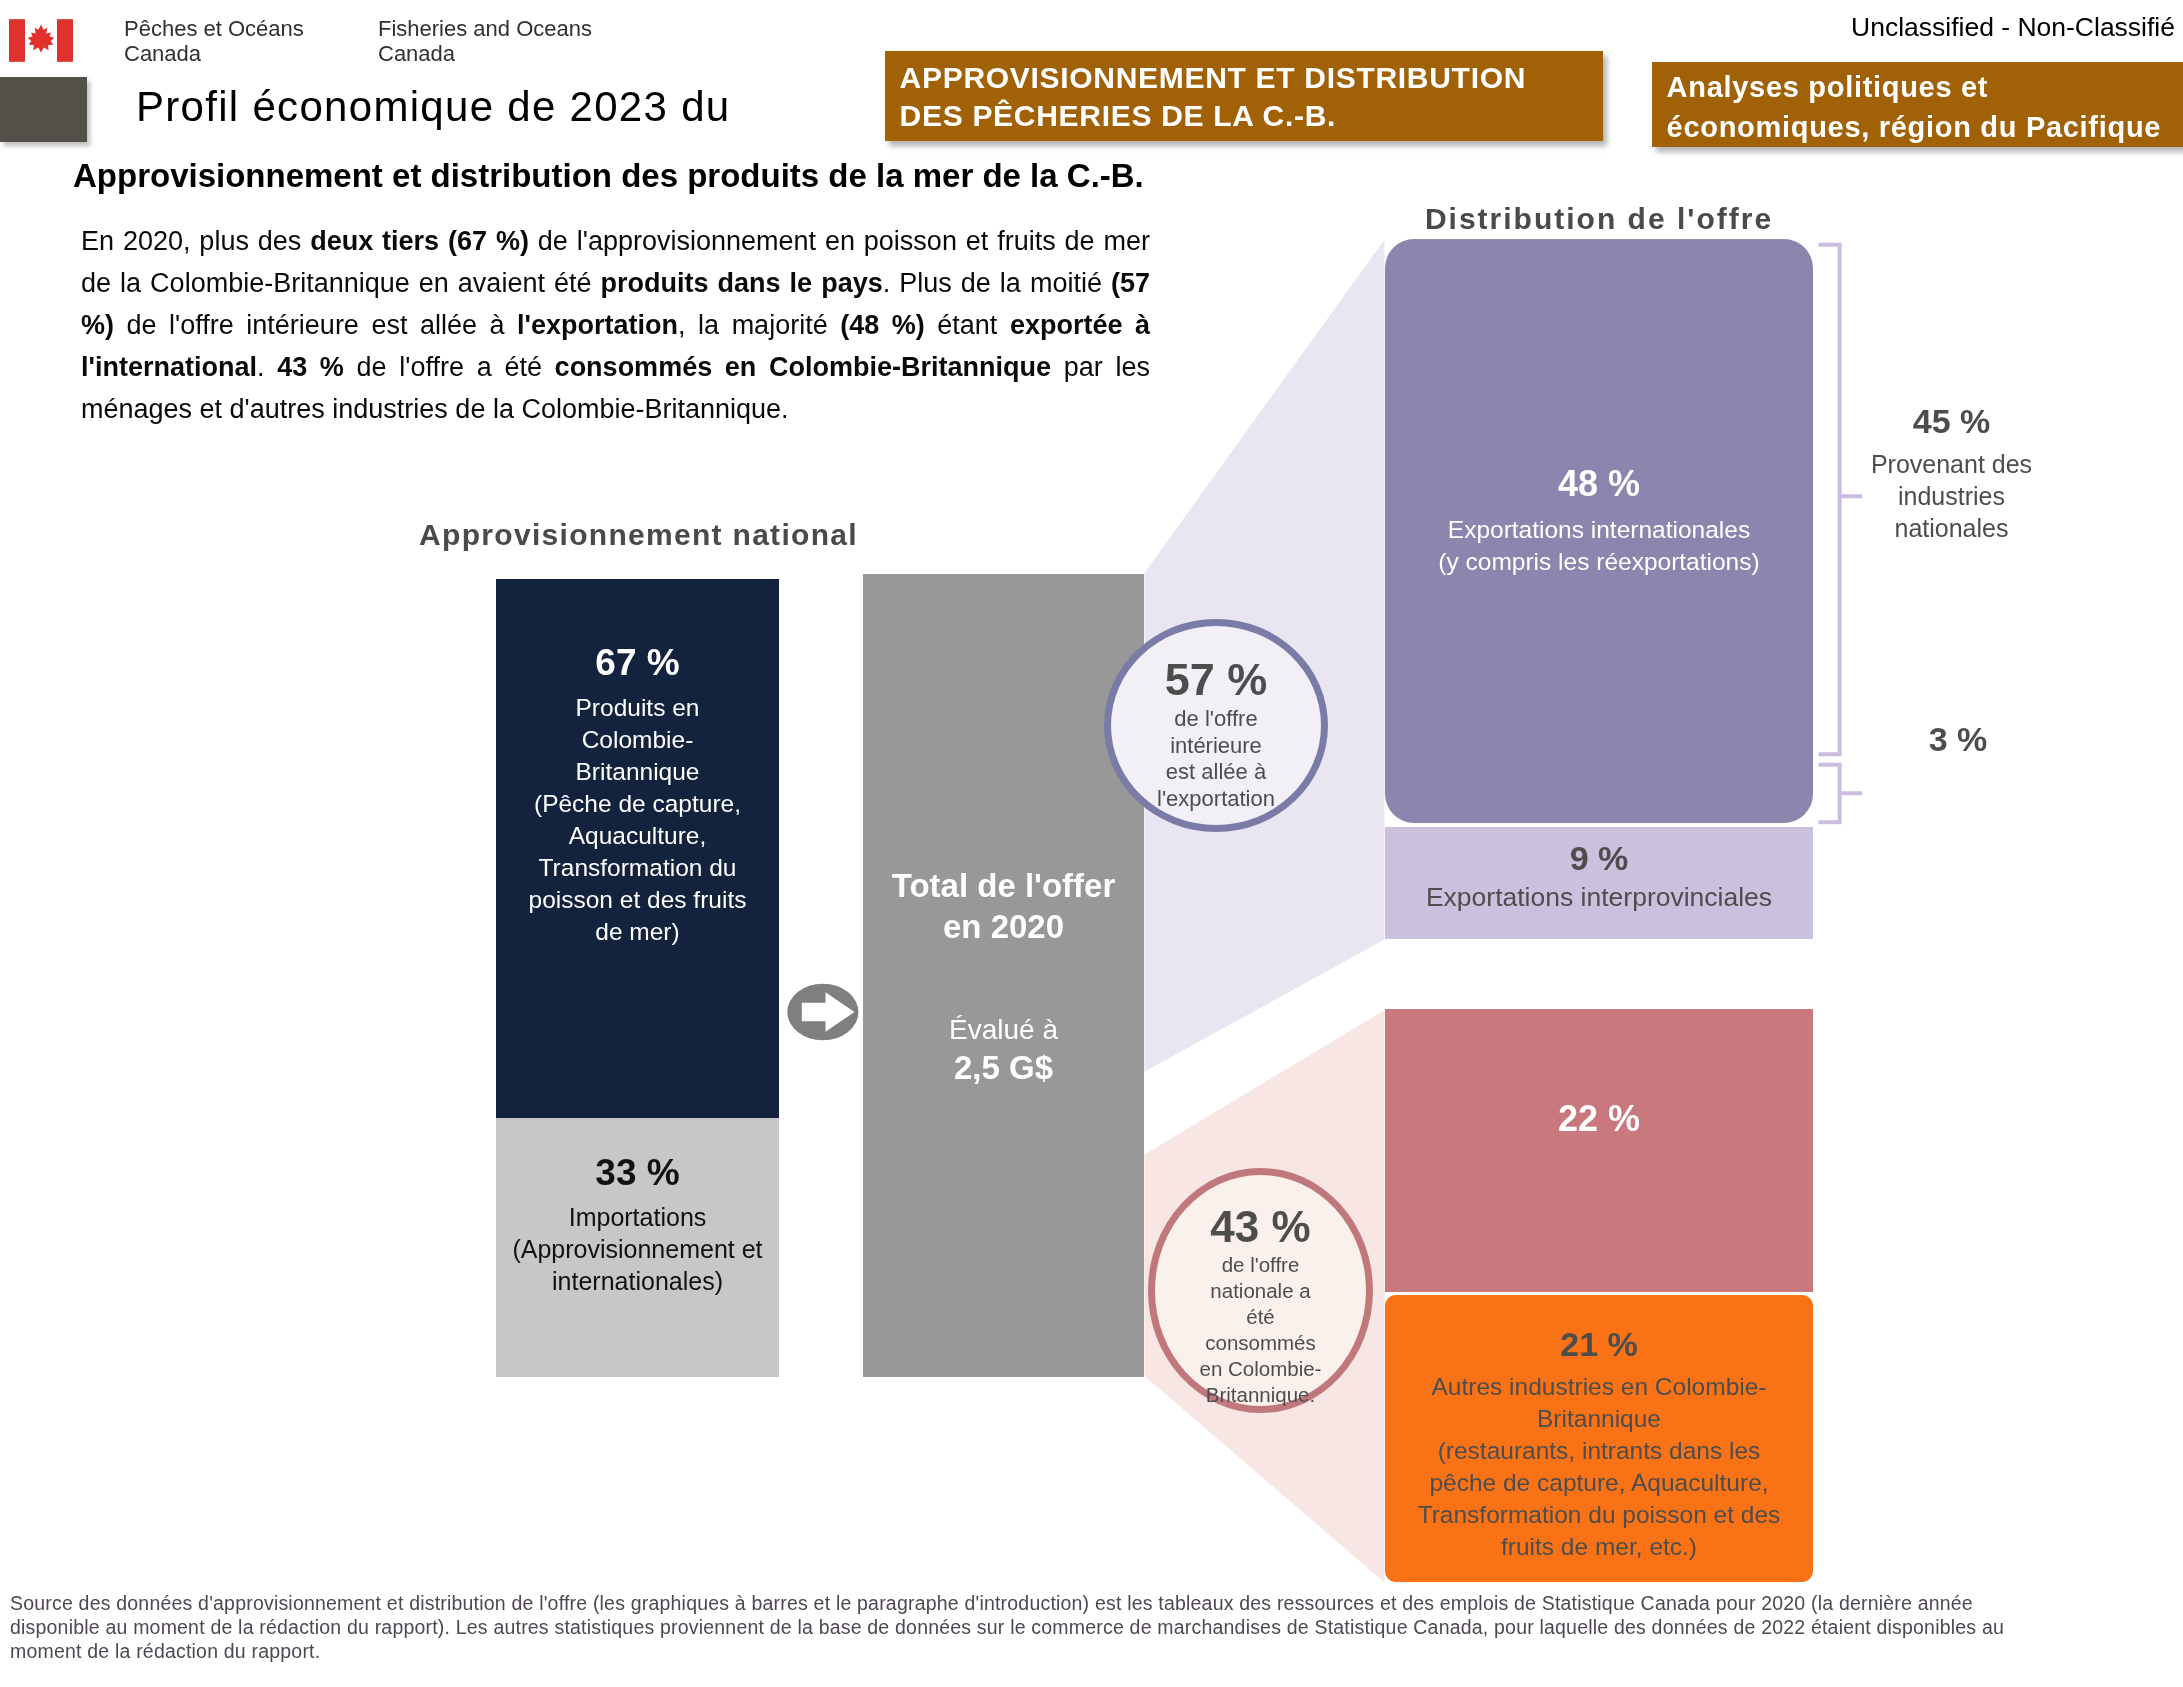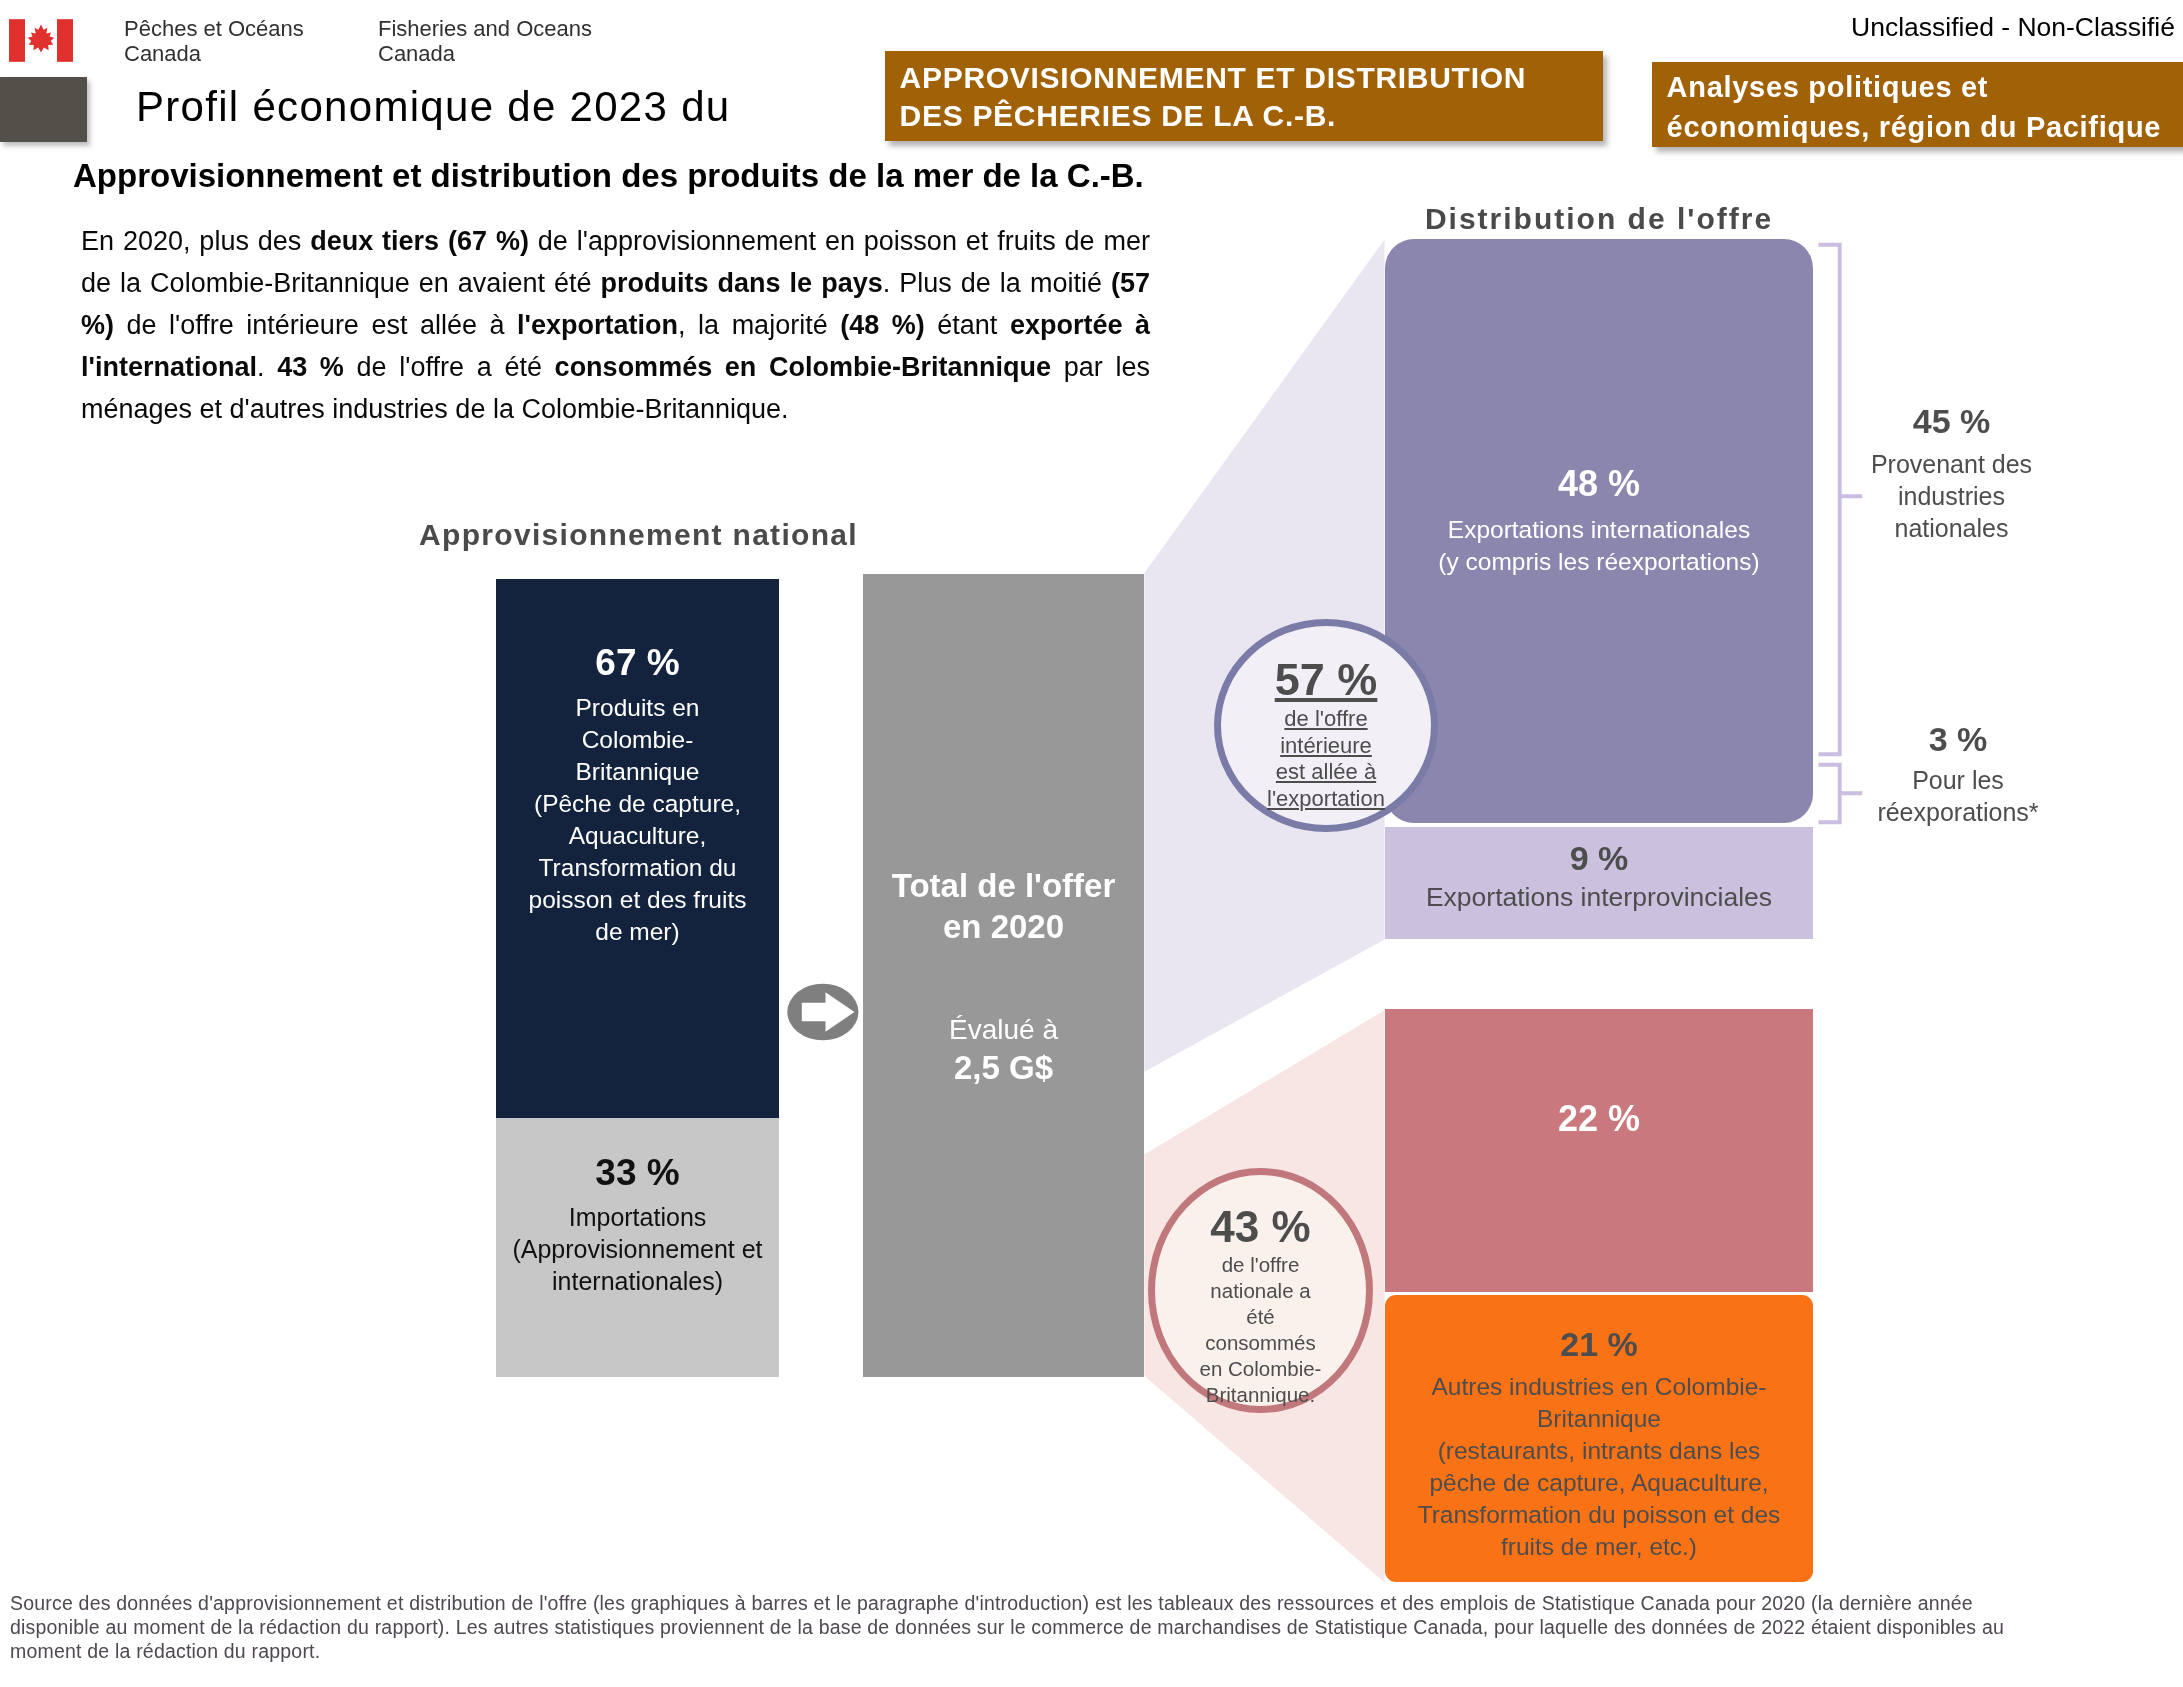--- a/index.html
+++ b/index.html
@@ -134,26 +134,24 @@
 
 <div class="abs ctr dg" style="left:1826px;top:402px;width:251px;">
   <div class="pct-lg" style="font-size:34px;margin-bottom:6.6px;">45 %</div>
   <div class="ml" style="font-size:25px;line-height:32px;">Provenant des
 industries
 nationales</div>
 </div>
 
 <div class="abs ctr dg" style="left:1819px;top:720px;width:278px;">
   <div class="pct-lg" style="font-size:34px;margin-bottom:5.3px;">3 %</div>
-  <div class="ml" style="font-size:25px;line-height:32px;">Pour les
-réexporations*</div>
 </div>
 
-<div class="abs ctr" style="left:1214px;top:619px;width:224px;height:213px;background:#f2eff7;
-            border:7.3px solid #7b7ba8;border-radius:50%;box-sizing:border-box;color:#4d4d4d;text-decoration:underline;">
+<div class="abs ctr" style="left:1104px;top:619px;width:224px;height:213px;background:#f2eff7;
+            border:7.3px solid #7b7ba8;border-radius:50%;box-sizing:border-box;color:#4d4d4d;">
   <div class="pct-lg" style="margin-top:28px;font-size:45px;">57 %</div>
   <div class="ml" style="font-size:22px;line-height:26.5px;">de l'offre
 intérieure
 est allée à
 l'exportation</div>
 </div>
 
 <div class="abs ctr" style="left:1148px;top:1168px;width:225px;height:245px;background:#faf0ec;
             border:7.3px solid #c1787c;border-radius:50%;box-sizing:border-box;color:#4d4d4d;">
   <div class="pct-lg" style="margin-top:26.5px;font-size:44px;">43 %</div>

